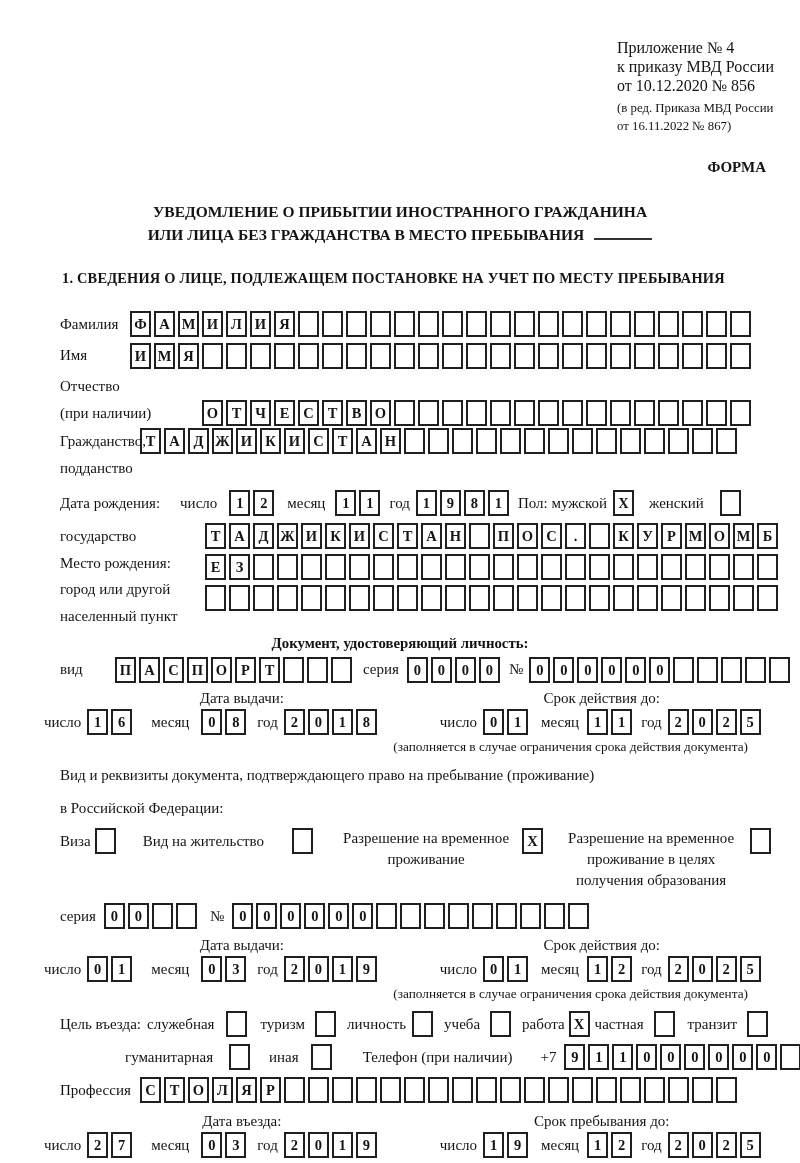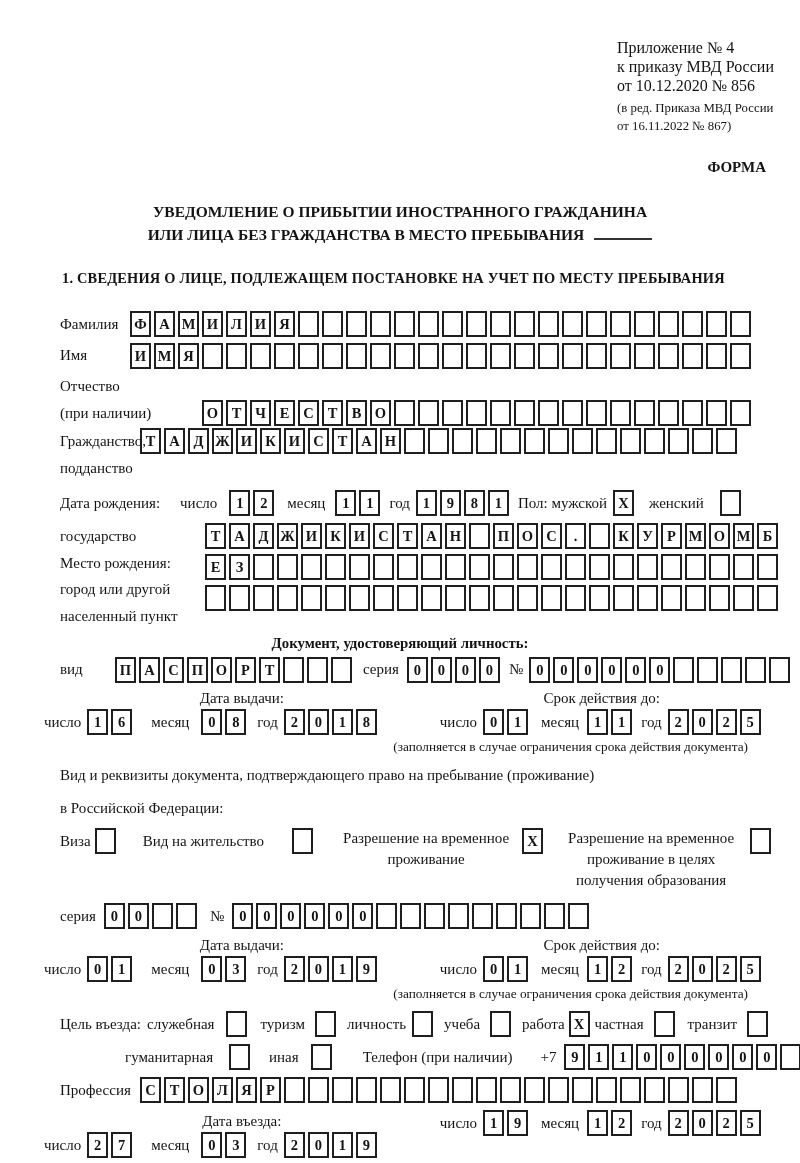--- a/index.html
+++ b/index.html
@@ -602,20 +602,21 @@
       <span class="lbl ml8">год</span>
       <span class="cells ml6">
           <span class="cell">2</span>
           <span class="cell">0</span>
           <span class="cell">1</span>
           <span class="cell">9</span>
         </span>
     </div>
   </div>
   <div class="dpblock" style="margin-left:60px">
+    <div class="dphead">Срок пребывания до:</div>
     <div class="dpvals">
       <span class="lbl">число</span>
       <span class="cells ml6">
           <span class="cell">1</span>
           <span class="cell">9</span>
         </span>
       <span class="lbl ml10">месяц</span>
       <span class="cells ml8">
           <span class="cell">1</span>
           <span class="cell">2</span>

